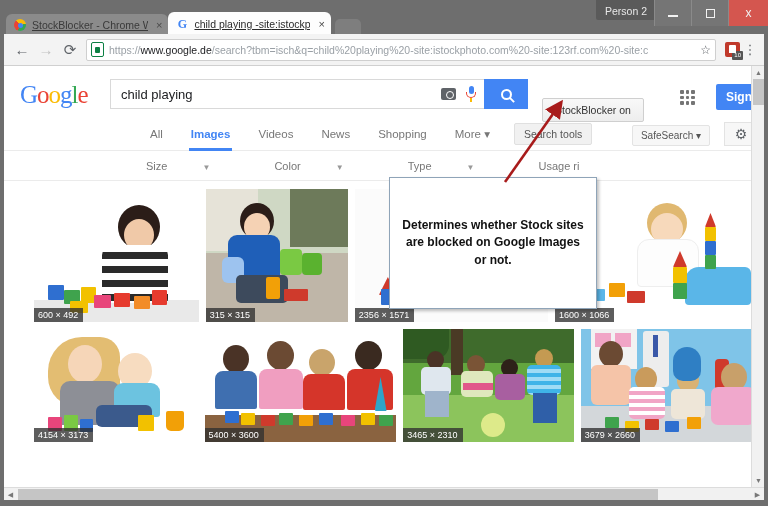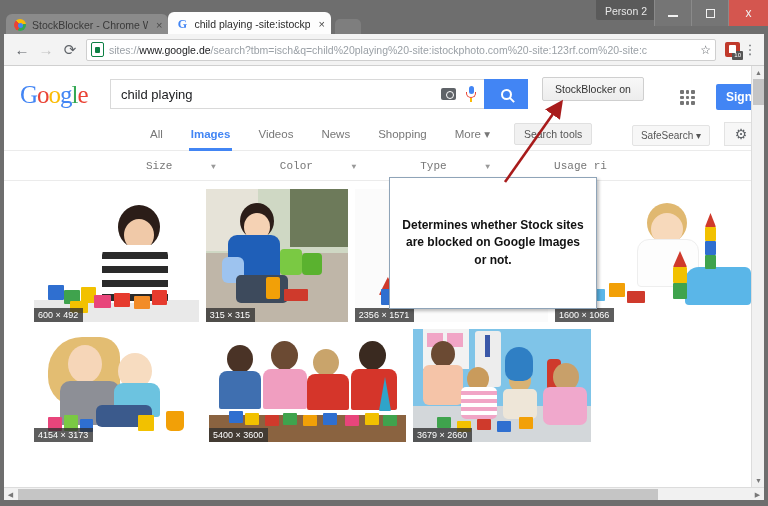--- a/index.html
+++ b/index.html
@@ -49,20 +49,21 @@
     background: #8b8b8b;
     border-radius: 6px 6px 0 0;
     font-size: 10.5px; color: #3a3a3a;
     max-width: 168px;
   }
   .tab.active { background: #fdfdfd; color: #2b2b2b; height: 24px; }
   .tab .tab-title {
     white-space: nowrap; overflow: hidden;
     max-width: 116px;
     text-overflow: clip;
+    text-decoration: underline;
   }
   .tab .tab-close { font-size: 11px; color: #4a4a4a; margin-left: 2px; }
   .tab-new {
     width: 26px; height: 17px; background: #7e7e7e;
     border-radius: 5px 5px 0 0; margin-left: 4px;
   }
   .favicon { width: 12px; height: 12px; flex: 0 0 12px; position: relative; }
   .fav-chrome {
     border-radius: 50%;
     background:
@@ -155,21 +156,21 @@
   .mic-stem { position:absolute; left:4.3px; top:12px; width:1.6px; height:4px; background:#fbbc05; }
   .searchbtn {
     width: 44px; height: 30px; background: #4285f4;
     display:flex; align-items:center; justify-content:center;
     margin: -1px -1px -1px 0;
   }
   .mag { width: 11px; height: 11px; border: 2px solid #fff; border-radius: 50%; position: relative; }
   .mag::after { content:""; position:absolute; right:-5px; bottom:-3px; width:6px; height:2px; background:#fff; transform: rotate(45deg); }
 
   .stockblocker {
-    position: absolute; left: 538px; top: 11px;
+    position: absolute; left: 538px; top: 32px;
     padding: 5px 12px; font-size: 10.5px; color: #333;
     background: linear-gradient(#f8f8f8,#ededed);
     border: 1px solid #cfcfcf; border-radius: 2px;
   }
   .apps-grid {
     position: absolute; left: 676px; top: 24px;
     width: 15px; height: 15px;
     display: grid; grid-template-columns: repeat(3,1fr); gap: 2px;
   }
   .apps-grid i { background: #757575; border-radius: 1px; display:block; }
@@ -208,21 +209,21 @@
     display:flex; align-items:center; justify-content:center;
     font-size: 14px; color: #5f6368;
   }
 
   
   .gfilters {
     height: 30px; padding-left: 110px; display: flex; align-items: center;
     background: #fff; border-bottom: 1px solid #ebebeb;
     font-size: 11px; color: #777;
   }
-  .gfilters span { padding: 0 16px; font-family: Liberation Mono, monospace; }
+  .gfilters span { padding: 0 16px; }
   .caret { font-size: 8px; color: #999; }
 
   
   .results { position: relative; background: #fff; padding: 8px 10px 0 30px; }
   .row { display: flex; gap: 7px; margin-bottom: 7px; }
   .tile { position: relative; overflow: hidden; background: #fff; }
   .dim-label {
     position: absolute; left: 0; bottom: 0;
     background: rgba(48,48,48,0.78); color: #fff;
     font-size: 9px; padding: 2px 5px 2px 4px;
@@ -292,21 +293,21 @@
   </div>
 
   <div class="toolbar">
     <div class="navbtn">←</div>
     <div class="navbtn disabled">→</div>
     <div class="navbtn">⟳</div>
     <div class="omnibox">
       <span class="lock">
           <span class="lock-body"></span>
         </span>
-      <span class="url"><span>sites://</span><b>www.google.de</b><span>/search?tbm=isch&amp;q=child%20playing%20-site:istockphoto.com%20-site:123rf.com%20-site:c</span></span>
+      <span class="url"><span>https://</span><b>www.google.de</b><span>/search?tbm=isch&amp;q=child%20playing%20-site:istockphoto.com%20-site:123rf.com%20-site:c</span></span>
       <span class="star">☆</span>
     </div>
     <div class="ext-icon">
       <span class="ext-badge">10</span>
     </div>
     <div class="kebab">⋮</div>
   </div>
 
   <div class="viewport">
 
@@ -474,20 +475,39 @@
             <div class="blk" style="left:94px;top:86px;width:14px;height:11px;background:#f2a007;"></div>
             <div class="blk" style="left:114px;top:84px;width:14px;height:12px;background:#2f6fd0;"></div>
             <div class="blk" style="left:136px;top:86px;width:14px;height:11px;background:#e8457b;"></div>
             <div class="blk" style="left:156px;top:84px;width:14px;height:12px;background:#f2c100;"></div>
             <div class="blk" style="left:174px;top:86px;width:14px;height:11px;background:#3fa34d;"></div>
             <div class="blk" style="left:170px;top:48px;width:12px;height:34px;background:#2fa4c9;clip-path:polygon(50% 0,100% 100%,0 100%);"></div>
             <div class="dim-label">5400 × 3600</div>
           </div>
         </div>
 
+        <div class="tile" style="width:175px;height:113px;">
+          <div class="photo" style="background:linear-gradient(#3f6b2c 0 30%,#63a63e 30% 58%,#8cc45c 58% 100%);">
+            <div style="position:absolute;left:48px;top:0;width:12px;height:46px;background:#4a3a25;"></div>
+            <div style="position:absolute;left:0;top:0;width:46px;height:30px;background:#2f5a22;border-radius:0 0 14px 0;"></div>
+            <div class="kid-head" style="left:24px;top:22px;width:17px;height:18px;background:#4a3326;"></div>
+            <div style="position:absolute;left:18px;top:38px;width:30px;height:28px;background:#dfe7ee;border-radius:5px;"></div>
+            <div style="position:absolute;left:22px;top:62px;width:24px;height:26px;background:#9fb4cb;"></div>
+            <div class="kid-head" style="left:64px;top:26px;width:18px;height:19px;background:#7a5436;"></div>
+            <div style="position:absolute;left:58px;top:42px;width:32px;height:26px;background:#dfe8bd;border-radius:5px;"></div>
+            <div style="position:absolute;left:60px;top:54px;width:30px;height:7px;background:#e1568a;"></div>
+            <div class="kid-head" style="left:98px;top:30px;width:17px;height:18px;background:#2e2119;"></div>
+            <div style="position:absolute;left:92px;top:45px;width:30px;height:26px;background:#a85fa0;border-radius:5px;"></div>
+            <div class="kid-head" style="left:132px;top:20px;width:18px;height:19px;background:#c49a52;"></div>
+            <div style="position:absolute;left:124px;top:36px;width:34px;height:30px;background:repeating-linear-gradient(#3fb4e8 0 4px,#9fdcf5 4px 8px);border-radius:5px;"></div>
+            <div style="position:absolute;left:130px;top:64px;width:24px;height:30px;background:#2f5fa8;"></div>
+            <div style="position:absolute;left:78px;top:84px;width:24px;height:24px;border-radius:50%;background:#ddea8a;"></div>
+            <div class="dim-label">3465 × 2310</div>
+          </div>
+        </div>
 
         <div class="tile" style="width:178px;height:113px;">
           <div class="photo" style="background:linear-gradient(#7fc4e8 0 68%,#d3d7da 68% 100%);">
             <div style="position:absolute;left:10px;top:0;width:46px;height:40px;background:#f2f2f2;"></div>
             <div style="position:absolute;left:14px;top:4px;width:16px;height:14px;background:#f1a5c6;"></div>
             <div style="position:absolute;left:34px;top:4px;width:16px;height:14px;background:#f1a5c6;"></div>
             <div style="position:absolute;left:62px;top:2px;width:26px;height:56px;background:#ededed;border-radius:3px;"></div>
             <div style="position:absolute;left:72px;top:6px;width:5px;height:22px;background:#3b58a8;"></div>
             <div class="kid-head" style="left:18px;top:12px;width:24px;height:26px;background:#6b4a33;"></div>
             <div style="position:absolute;left:10px;top:36px;width:40px;height:40px;background:#f5c4a8;border-radius:6px;"></div>

